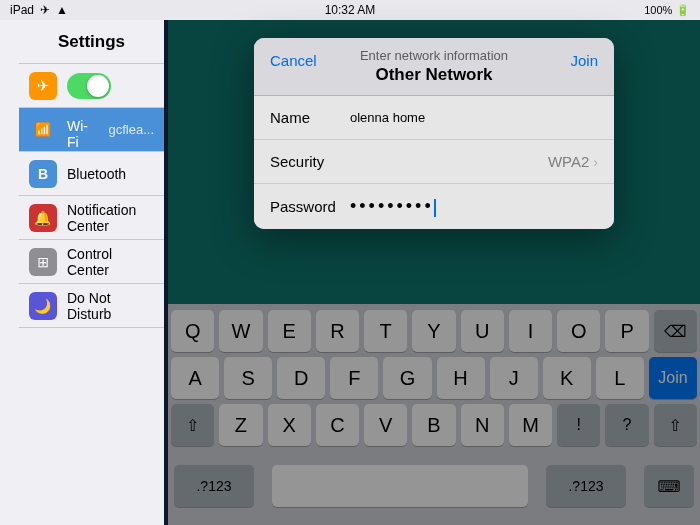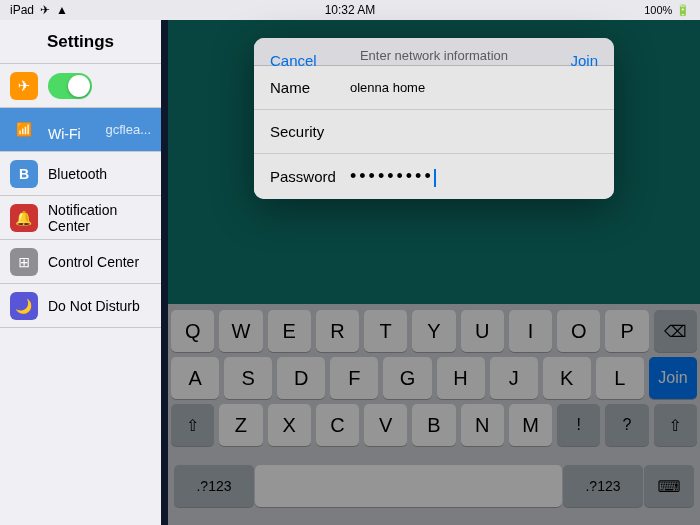--- a/index.html
+++ b/index.html
@@ -30,22 +30,23 @@
     
     .main-area {
       display: flex;
       height: calc(525px - 20px);
     }
 
     
     .sidebar {
       width: 168px;
       background: #efeff4;
-      border-right: 7px solid #0f172a;
+      border-right: 4px solid #0f172a;
       flex-shrink: 0;
+      padding-left: 19px;
     }
     .sidebar-header {
       height: 44px;
       display: flex;
       align-items: center;
       justify-content: center;
       background: #efeff4;
       border-bottom: 1px solid #c8c8cc;
     }
     .sidebar-header-title {
@@ -247,21 +248,21 @@
       max-width: 62px;
     }
     .key-shift-right {
       max-width: 62px;
     }
 
     .keyboard-bottom-row {
       display: flex;
       align-items: flex-start;
       justify-content: space-between;
-      gap: 1px;
+      gap: 18px;
       padding: 14px 3px;
     }
     .key-bottom-123 {
       background: #adb5bd;
       border-radius: 5px;
       height: 42px;
       display: flex;
       align-items: center;
       justify-content: center;
       font-size: 14px;
@@ -372,33 +373,38 @@
   </div>
 
   <div class="content-area">
 
     <div class="modal-overlay">
       <div class="dialog">
 
         <div class="dialog-header">
           <span class="dialog-cancel">Cancel</span>
           <div class="dialog-subtitle">Enter network information</div>
+          <div class="dialog-title">Other Network</div>
           <span class="dialog-join-header">Join</span>
         </div>
         <div class="dialog-divider"></div>
 
         <div class="dialog-body">
 
           <div class="dialog-row">
             <span class="dialog-row-label">Name</span>
             <input type="text" class="dialog-row-value" style="border: none; outline: none; background: transparent; font-size: 13px; width: 100%;" value="olenna home">
           </div>
 
           <div class="dialog-row" style="cursor:pointer;">
             <span class="dialog-row-label">Security</span>
+            <div class="dialog-row-security">
+              <span class="dialog-security-text">WPA2</span>
+              <span class="dialog-chevron">›</span>
+            </div>
           </div>
 
           <div class="dialog-row">
             <span class="dialog-row-label">Password</span>
             <div class="dialog-row-value">
               <span class="password-dots">•••••••••</span><span class="cursor-line"></span>
             </div>
           </div>
         </div>
       </div>

